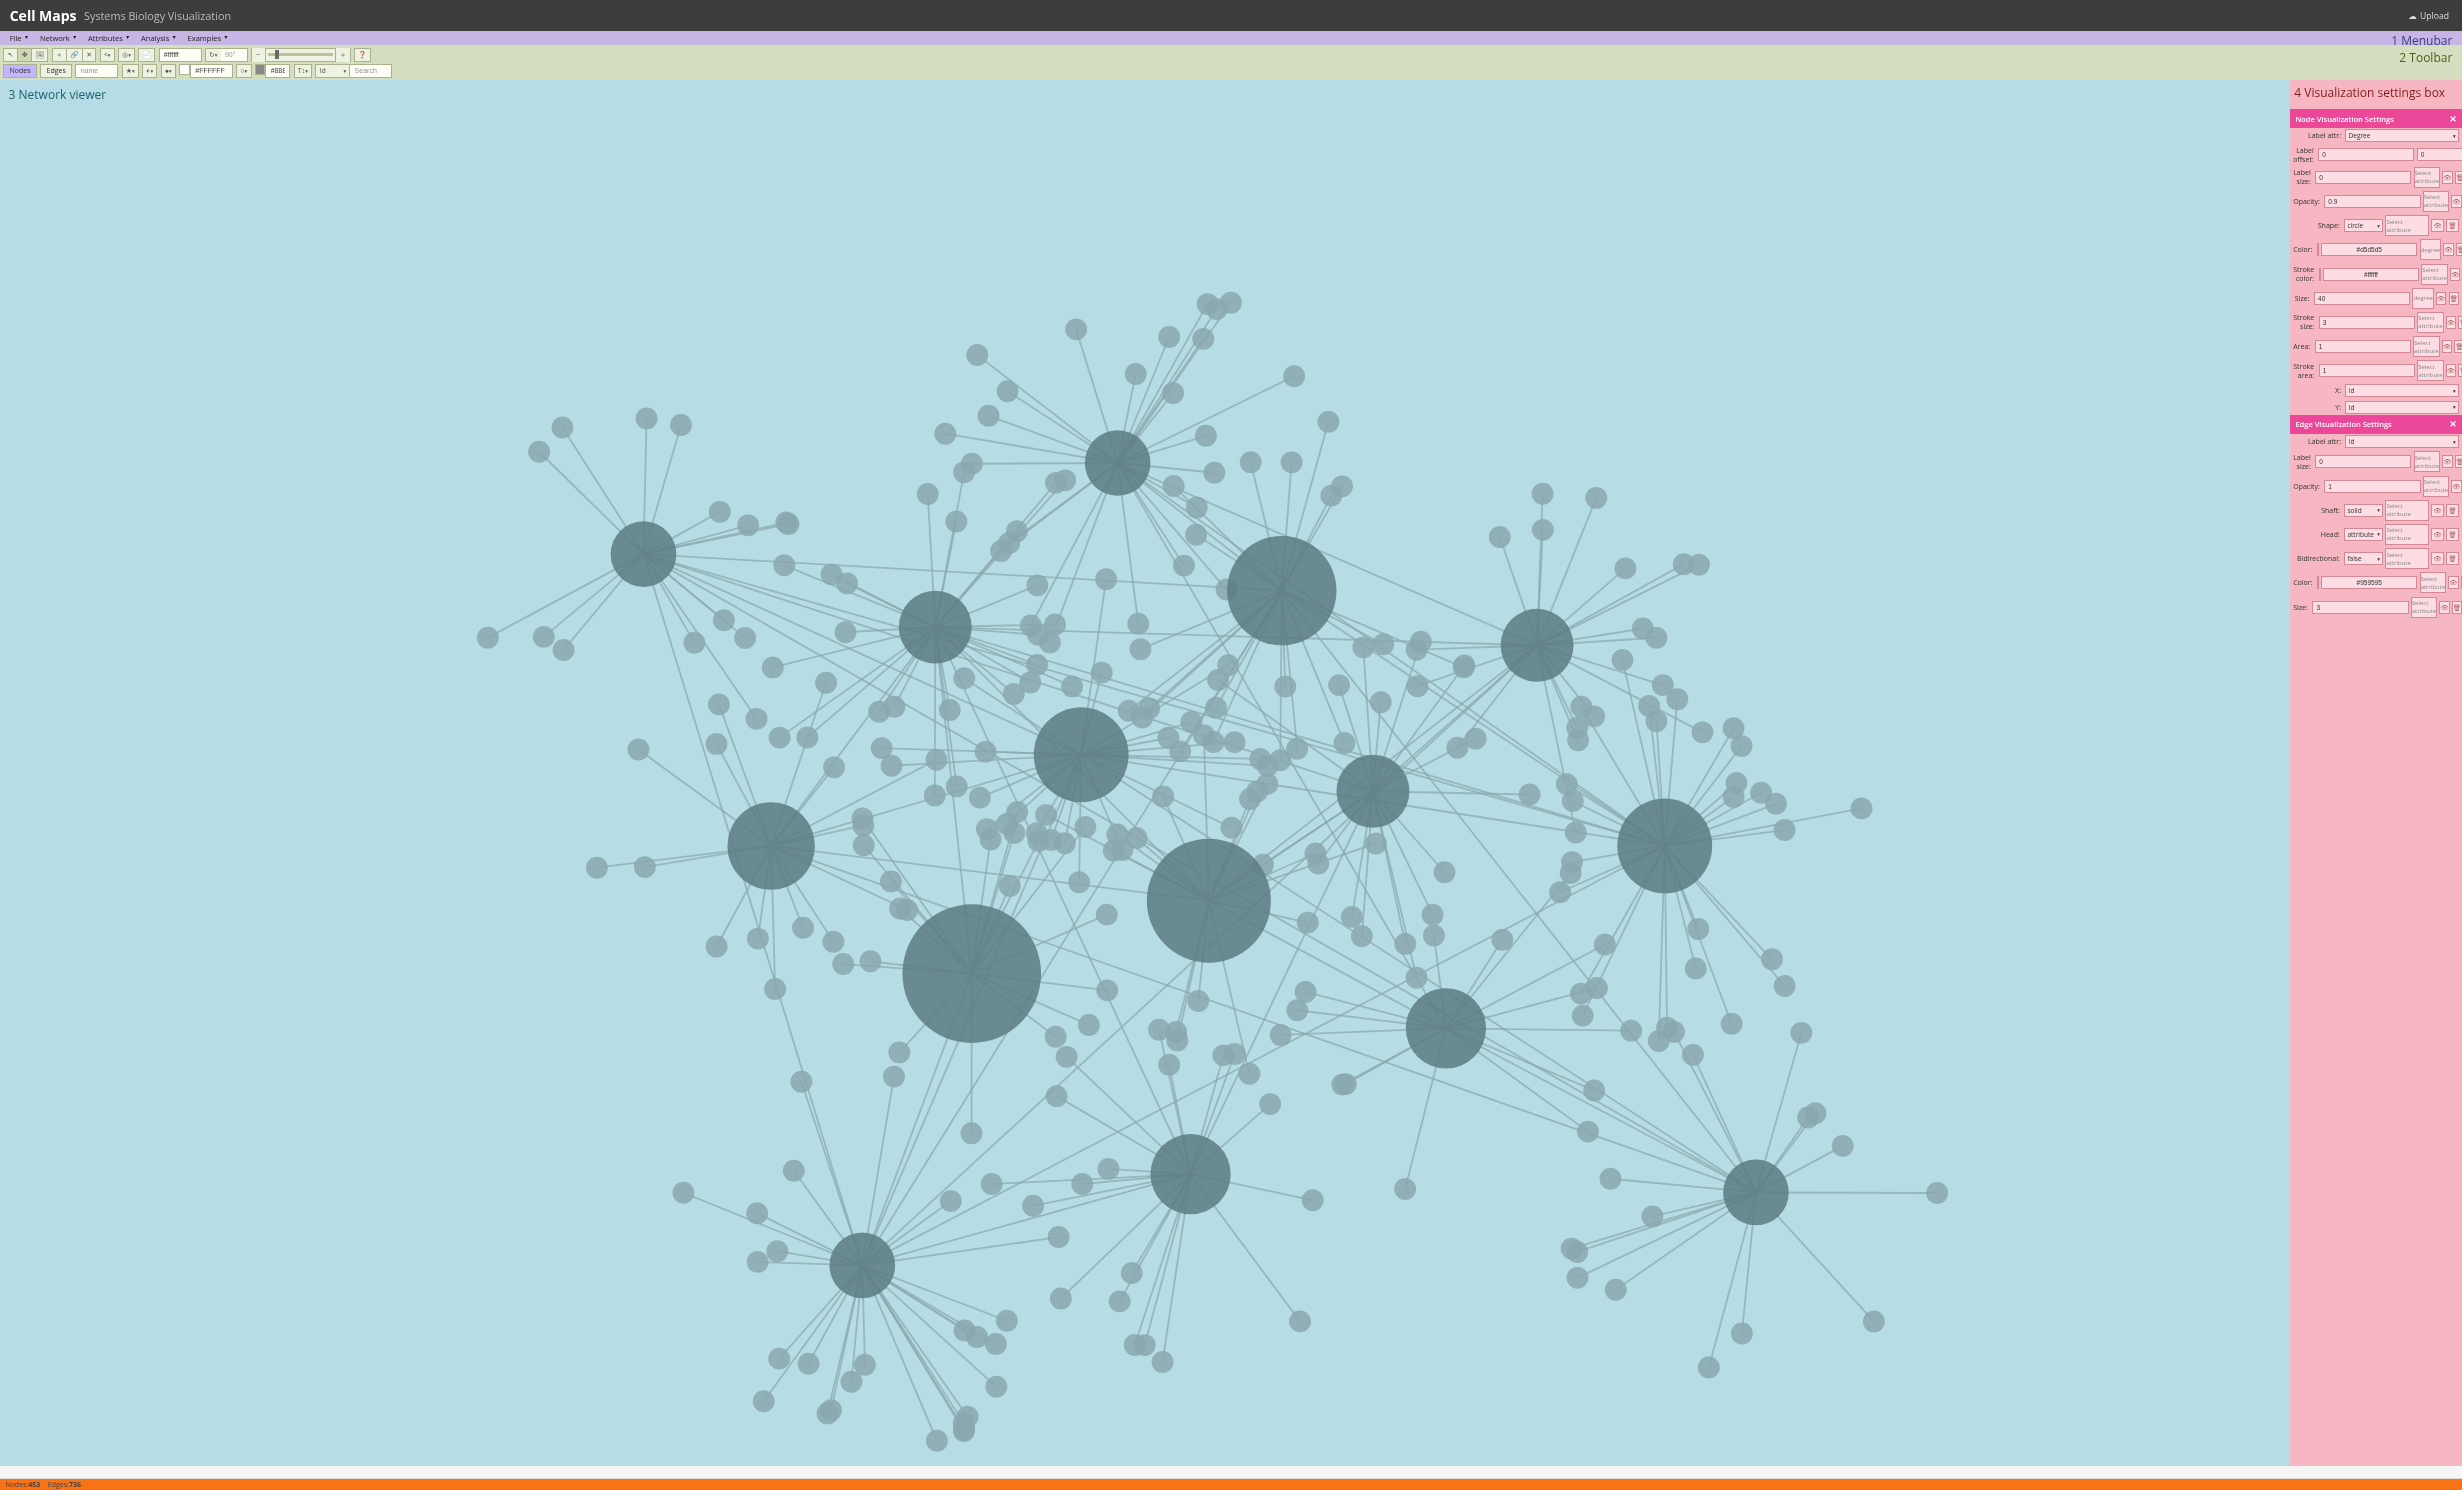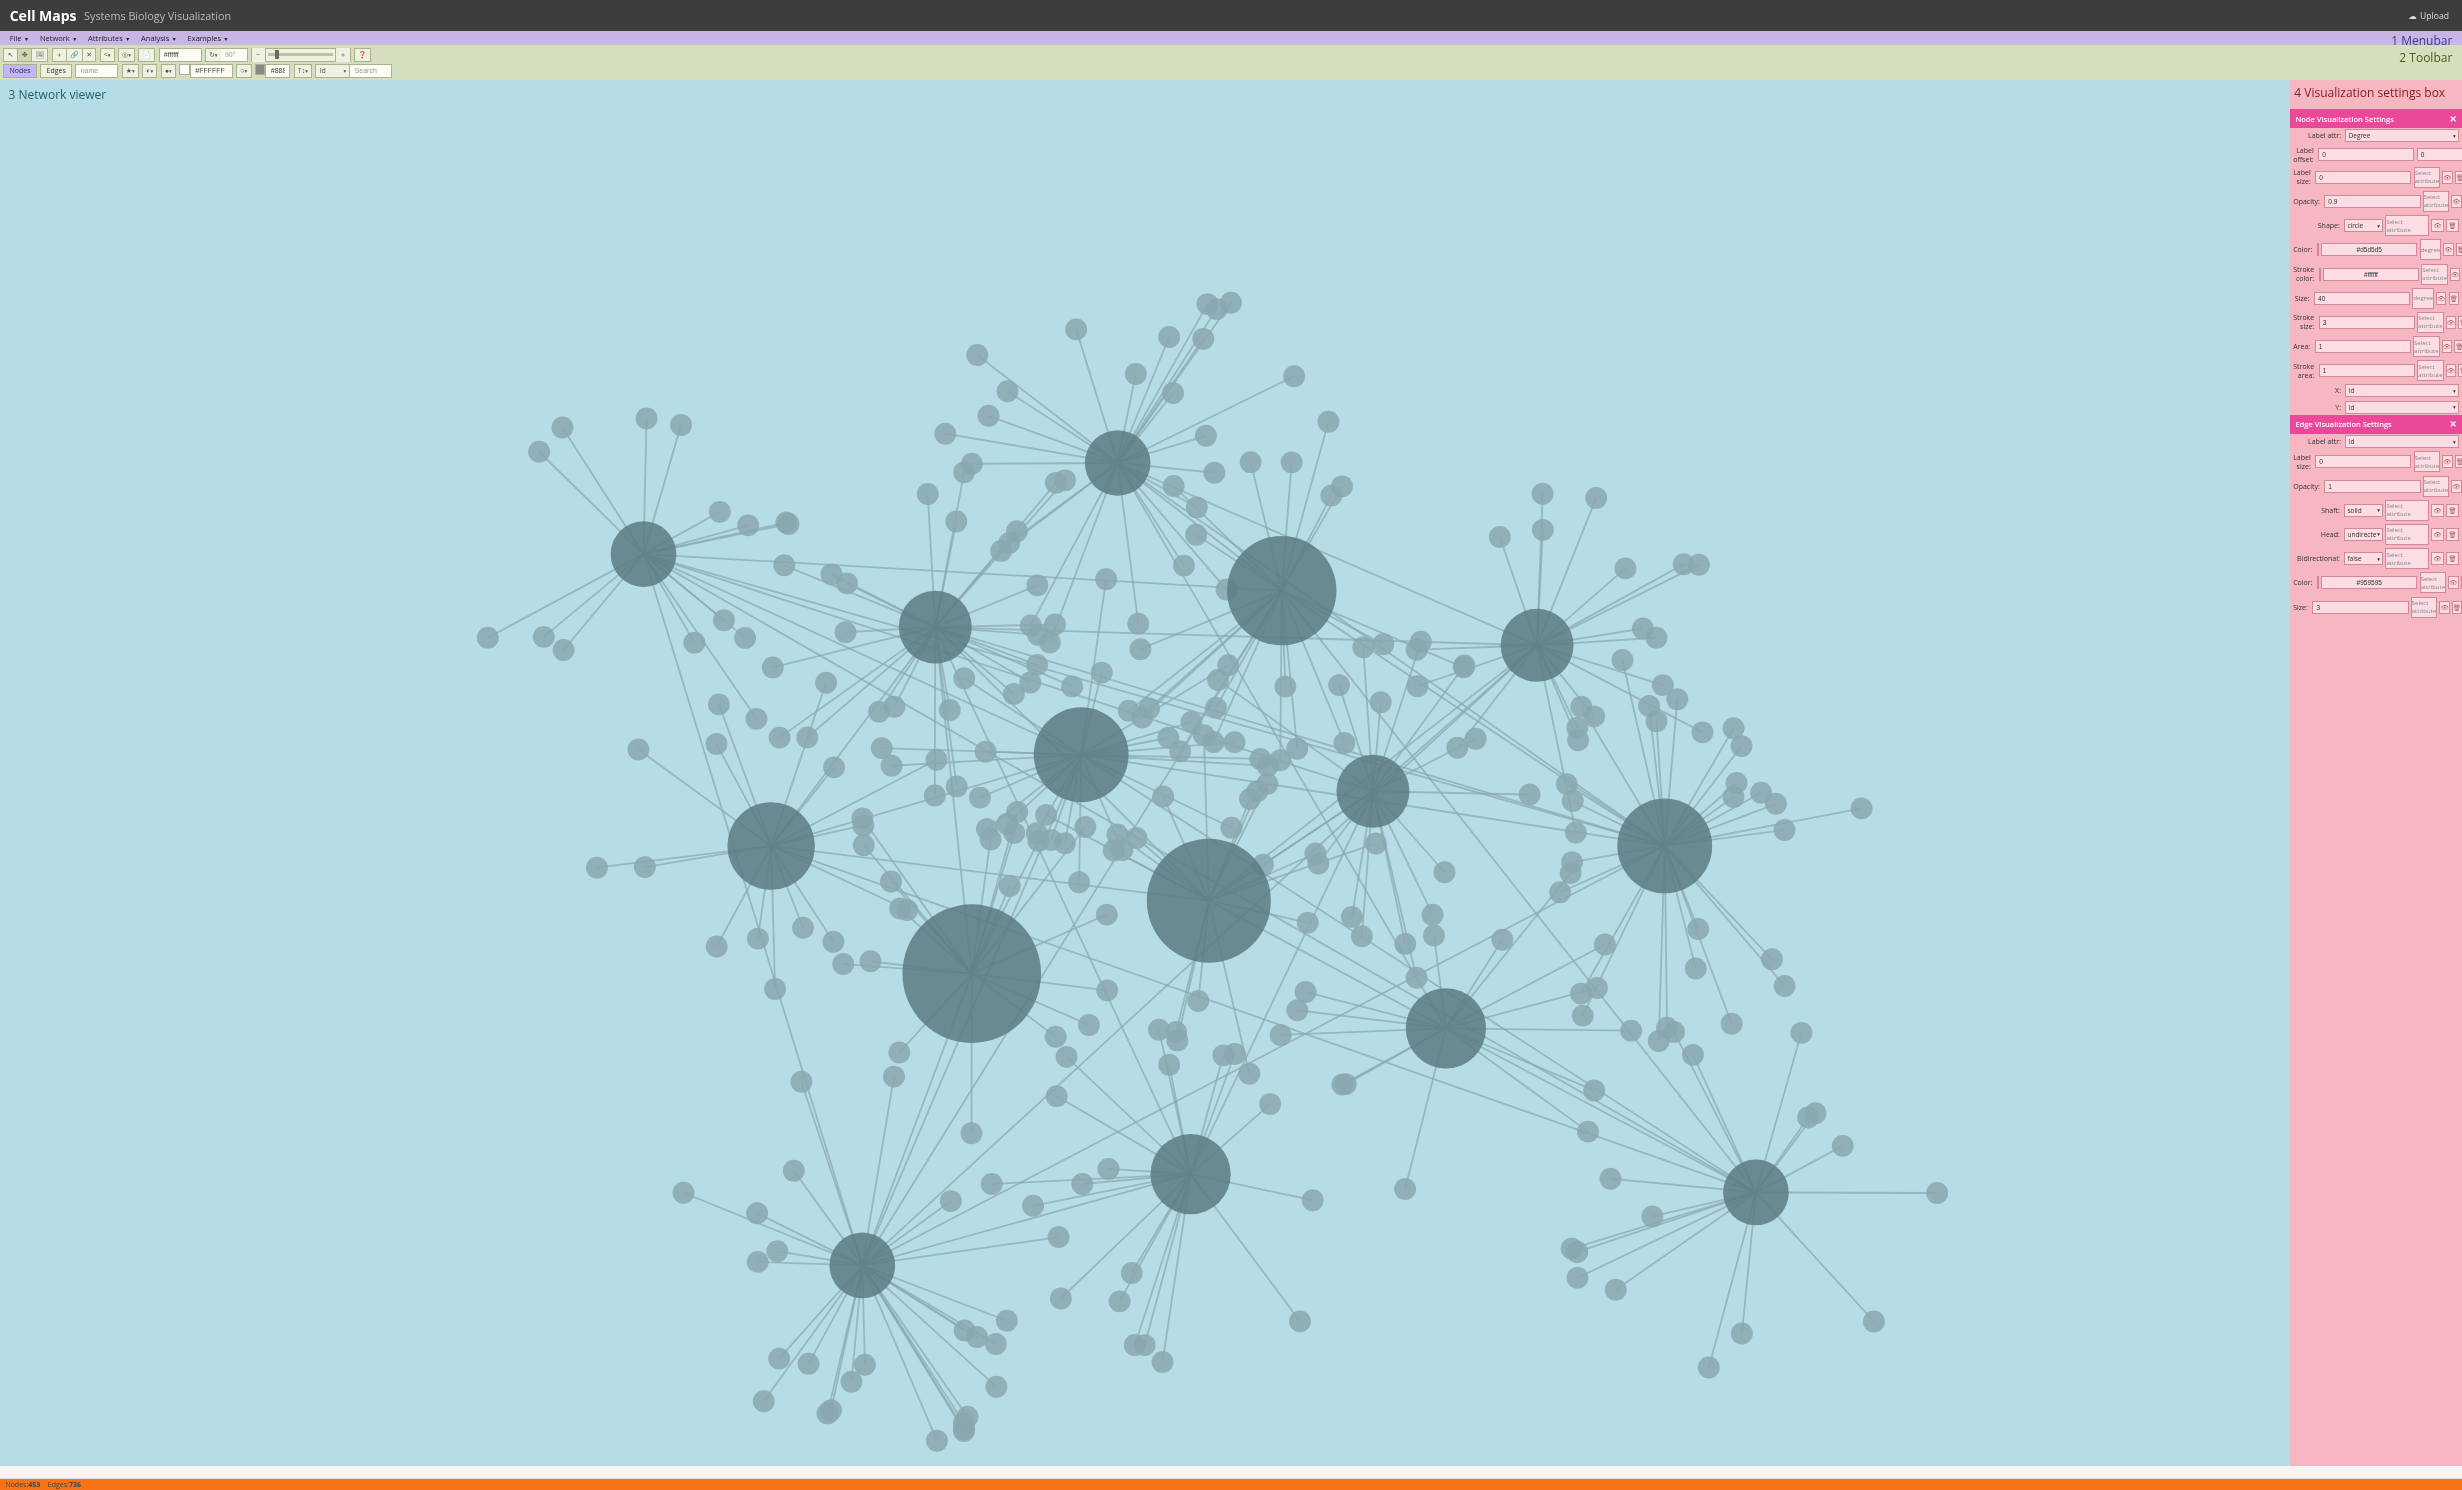--- a/index.html
+++ b/index.html
@@ -8,21 +8,21 @@
 
   
   .header { background: #3d3d3d; color: #ccc; display: flex; align-items: center; padding: 4.3px 9.7px; height: 31px; }
   .brand { color: #fff; font-size: 14px; font-weight: 700; margin-right: 7.5px; }
   .tagline { color: #bbb; font-size: 10.8px; }
   .header-right { margin-left: auto; display: flex; align-items: center; gap: 9.7px; font-size: 8.6px; flex-direction: column; }
   .header-right .hlink { color: #ddd; display: inline-flex; align-items: center; gap: 3.2px; cursor: pointer; }
 
   
   .menubar { background: #c7b5e6; display: flex; align-items: center; height: 16px; padding: 0 4.3px; position: relative; }
-  .menu-item { padding: 2.2px 5.4px; color: #222; font-size: 7.5px; display: inline-flex; align-items: flex-end; gap: 2.2px; cursor: pointer; }
+  .menu-item { padding: 2.2px 5.4px; color: #222; font-size: 7.5px; display: inline-flex; align-items: flex-start; gap: 2.2px; cursor: pointer; }
   .caret { font-size: 5.4px; }
   .region-label { position: absolute; color: inherit; font-size: 12px; font-weight: 400; }
   .label-menubar { right: 9.7px; top: 1.1px; color: #3d3d80; }
 
   
   .toolbar { background: #d6dec0; padding: 2.2px 3.2px; display: flex; flex-direction: column; gap: 2.2px; position: relative; }
   .label-toolbar { right: 9.7px; top: 3.2px; color: #4d5d1a; }
   .tool-row { display: flex; align-items: center; gap: 3.2px; flex-wrap: wrap; }
   .btn-group { display: inline-flex; }
   .btn { border: 0.5px solid #aab18e; background: #eef2e1; min-width: 14px; height: 14px; display: inline-flex; align-items: center; justify-content: center; font-size: 7px; color: #555; cursor: pointer; padding: 0 3.2px; }
@@ -970,21 +970,21 @@
             <span>solid</span>
             <span class="caret">▾</span>
           </div>
         <div class="attr-btn">Select attribute</div>
         <span class="icon-btn-sm">👁</span>
         <span class="icon-btn-sm">🗑</span>
       </div>
       <div class="prop-row">
           <span class="prop-label">Head:</span>
         <div class="prop-select">
-            <span>undirecte</span>
+            <span>attribute</span>
             <span class="caret">▾</span>
           </div>
         <div class="attr-btn">Select attribute</div>
         <span class="icon-btn-sm">👁</span>
         <span class="icon-btn-sm">🗑</span>
       </div>
       <div class="prop-row">
           <span class="prop-label">Bidirectional:</span>
         <div class="prop-select">
             <span>false</span>

